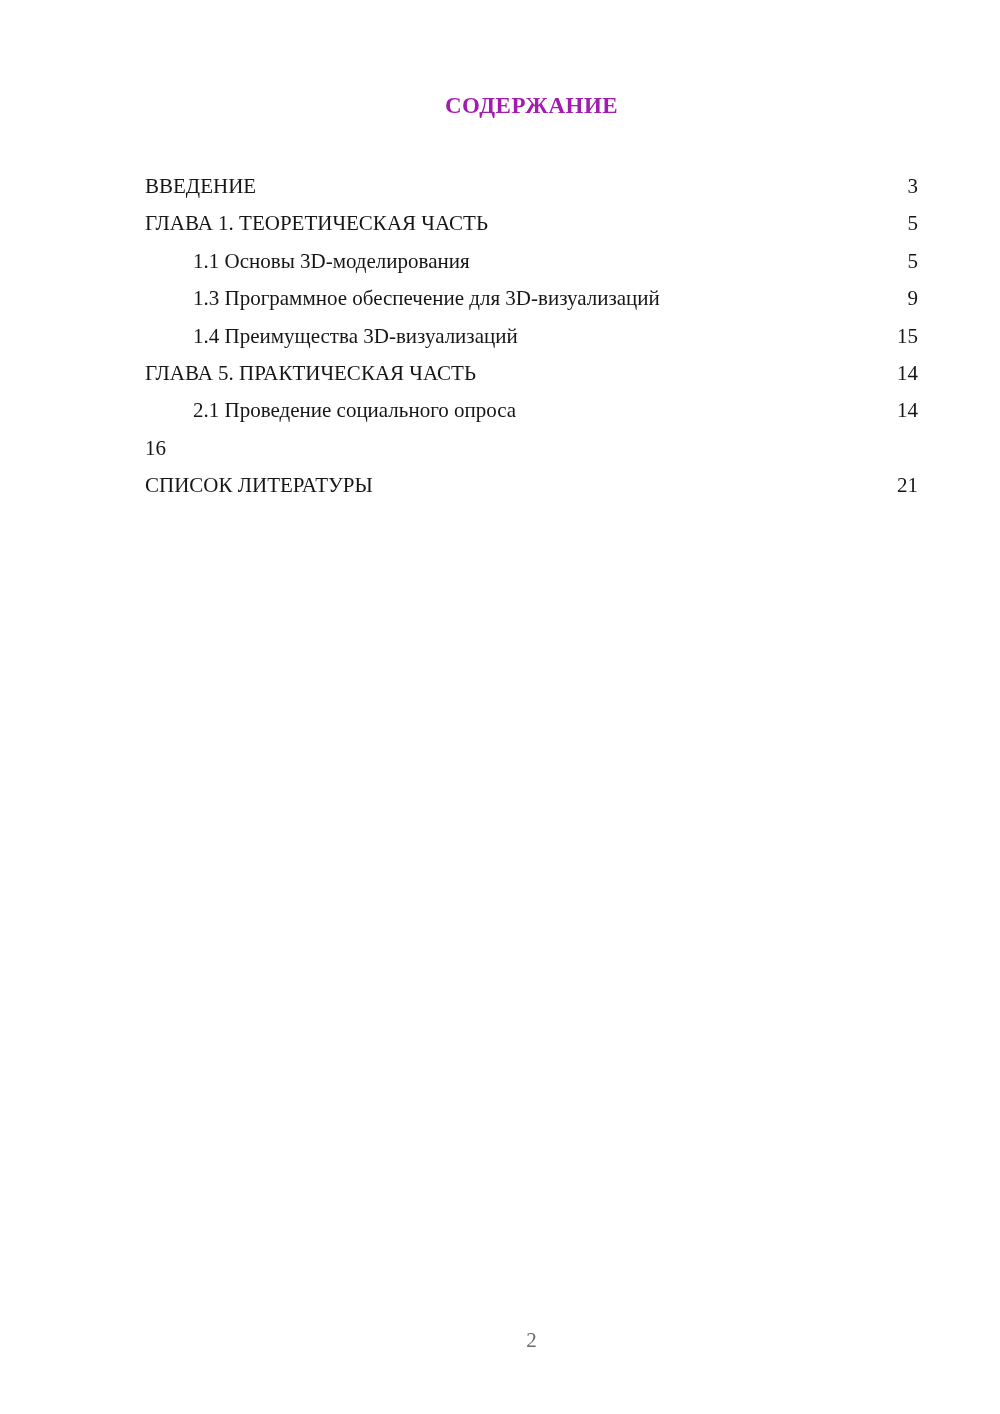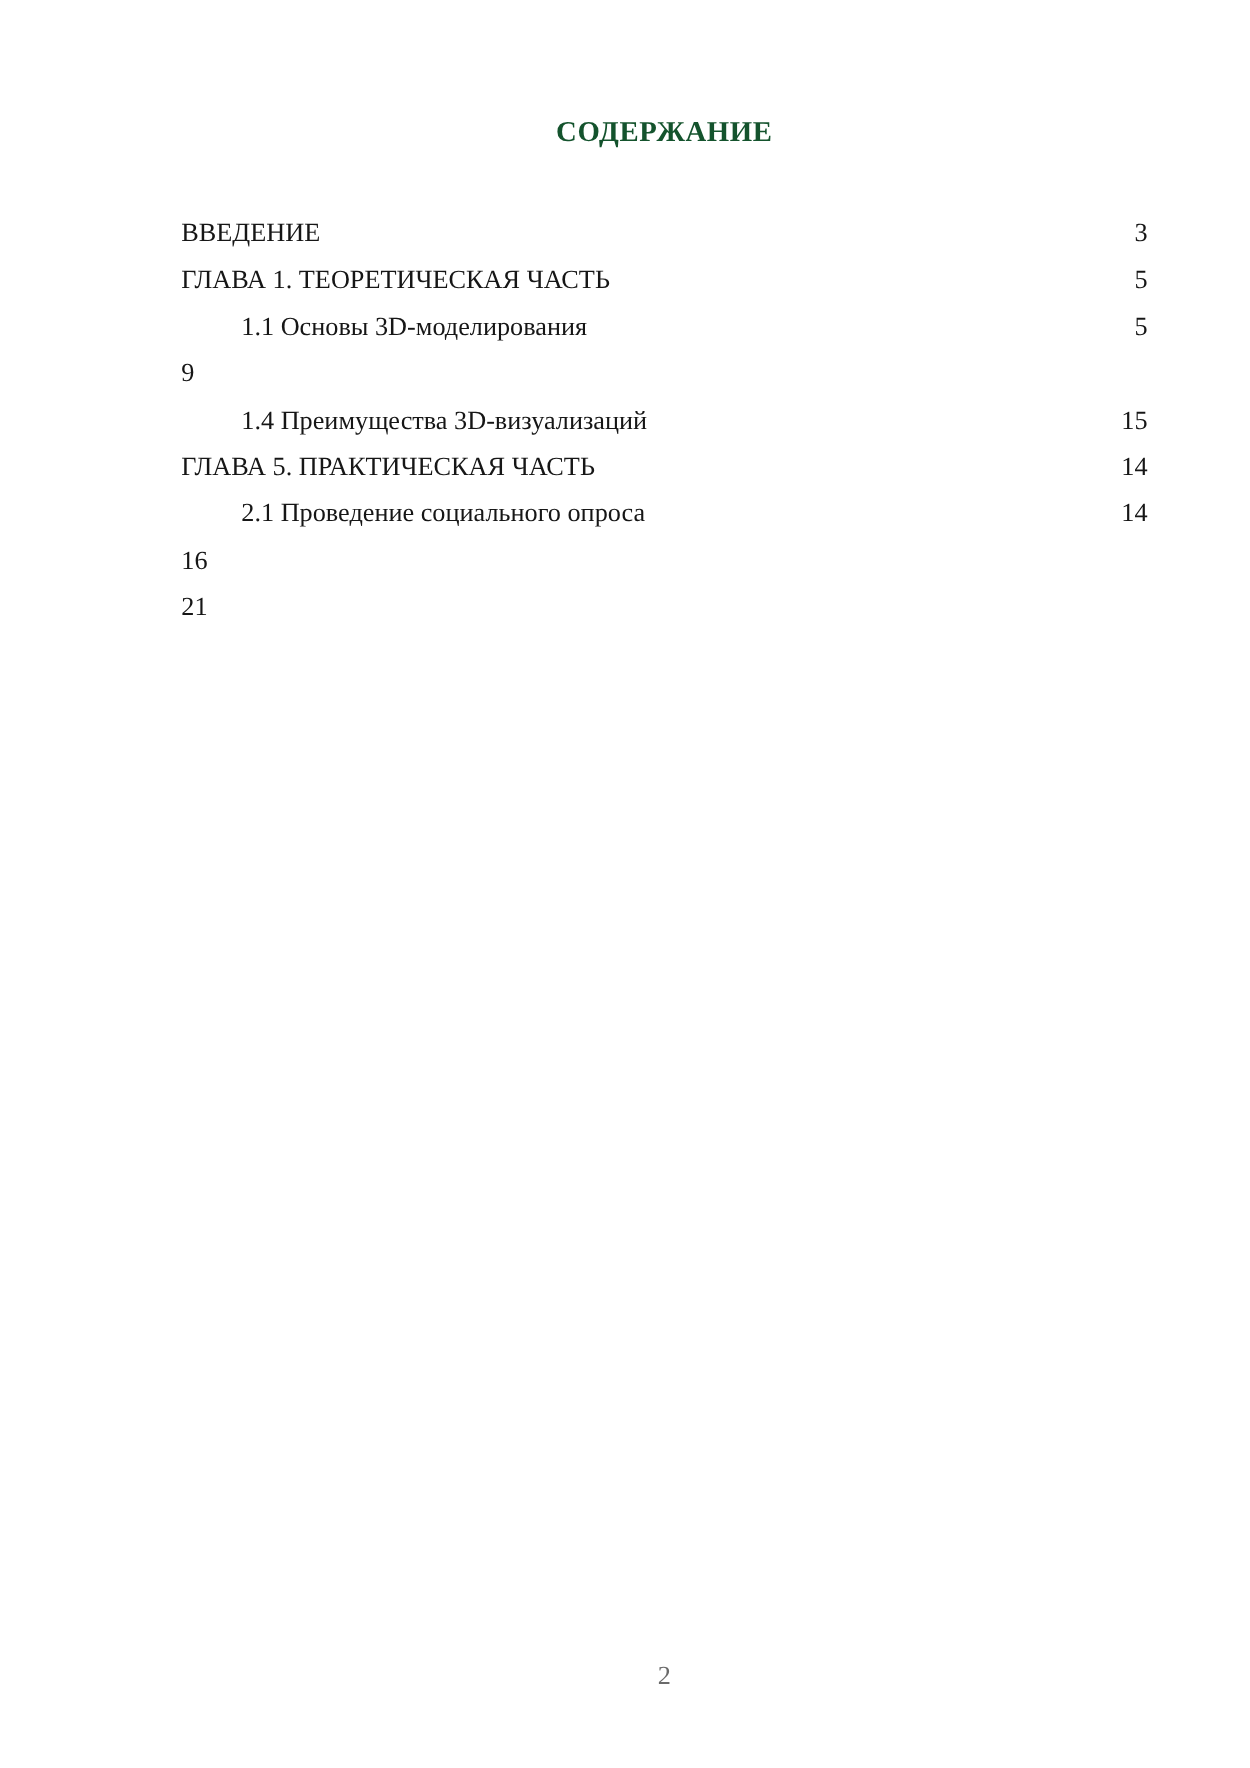--- a/index.html
+++ b/index.html
@@ -26,21 +26,21 @@
   .doc-title {
     position: absolute;
     top: 93px;
     left: 0;
     width: 100%;
     margin: 0;
     text-align: center;
     font-size: 23px;
     font-weight: bold;
     letter-spacing: 0.5px;
-    color: #14532d;
+    color: #a21caf;
   }
   .toc {
     position: absolute;
     top: 168px;
     left: 0;
     width: 100%;
   }
   .toc-row {
     display: flex;
     justify-content: space-between;
@@ -83,37 +83,39 @@
         </div>
         <div class="toc-row">
           <span class="toc-label">ГЛАВА 1. ТЕОРЕТИЧЕСКАЯ ЧАСТЬ</span>
           <span class="toc-page">5</span>
         </div>
         <div class="toc-row sub">
           <span class="toc-label">1.1 Основы 3D-моделирования</span>
           <span class="toc-page">5</span>
         </div>
         <div class="toc-row sub">
+          <span class="toc-label">1.3 Программное обеспечение для 3D-визуализаций</span>
           <span class="toc-page">9</span>
         </div>
         <div class="toc-row sub">
           <span class="toc-label">1.4 Преимущества 3D-визуализаций</span>
           <span class="toc-page">15</span>
         </div>
         <div class="toc-row">
           <span class="toc-label">ГЛАВА 5. ПРАКТИЧЕСКАЯ ЧАСТЬ</span>
           <span class="toc-page">14</span>
         </div>
         <div class="toc-row sub">
           <span class="toc-label">2.1 Проведение социального опроса</span>
           <span class="toc-page">14</span>
         </div>
         <div class="toc-row sub">
           <span class="toc-page">16</span>
         </div>
         <div class="toc-row">
+          <span class="toc-label">СПИСОК ЛИТЕРАТУРЫ</span>
           <span class="toc-page">21</span>
         </div>
       </div>
 
     <div class="footer-pagenum">2</div>
   </div>
 </div>
 
 </body></html>

